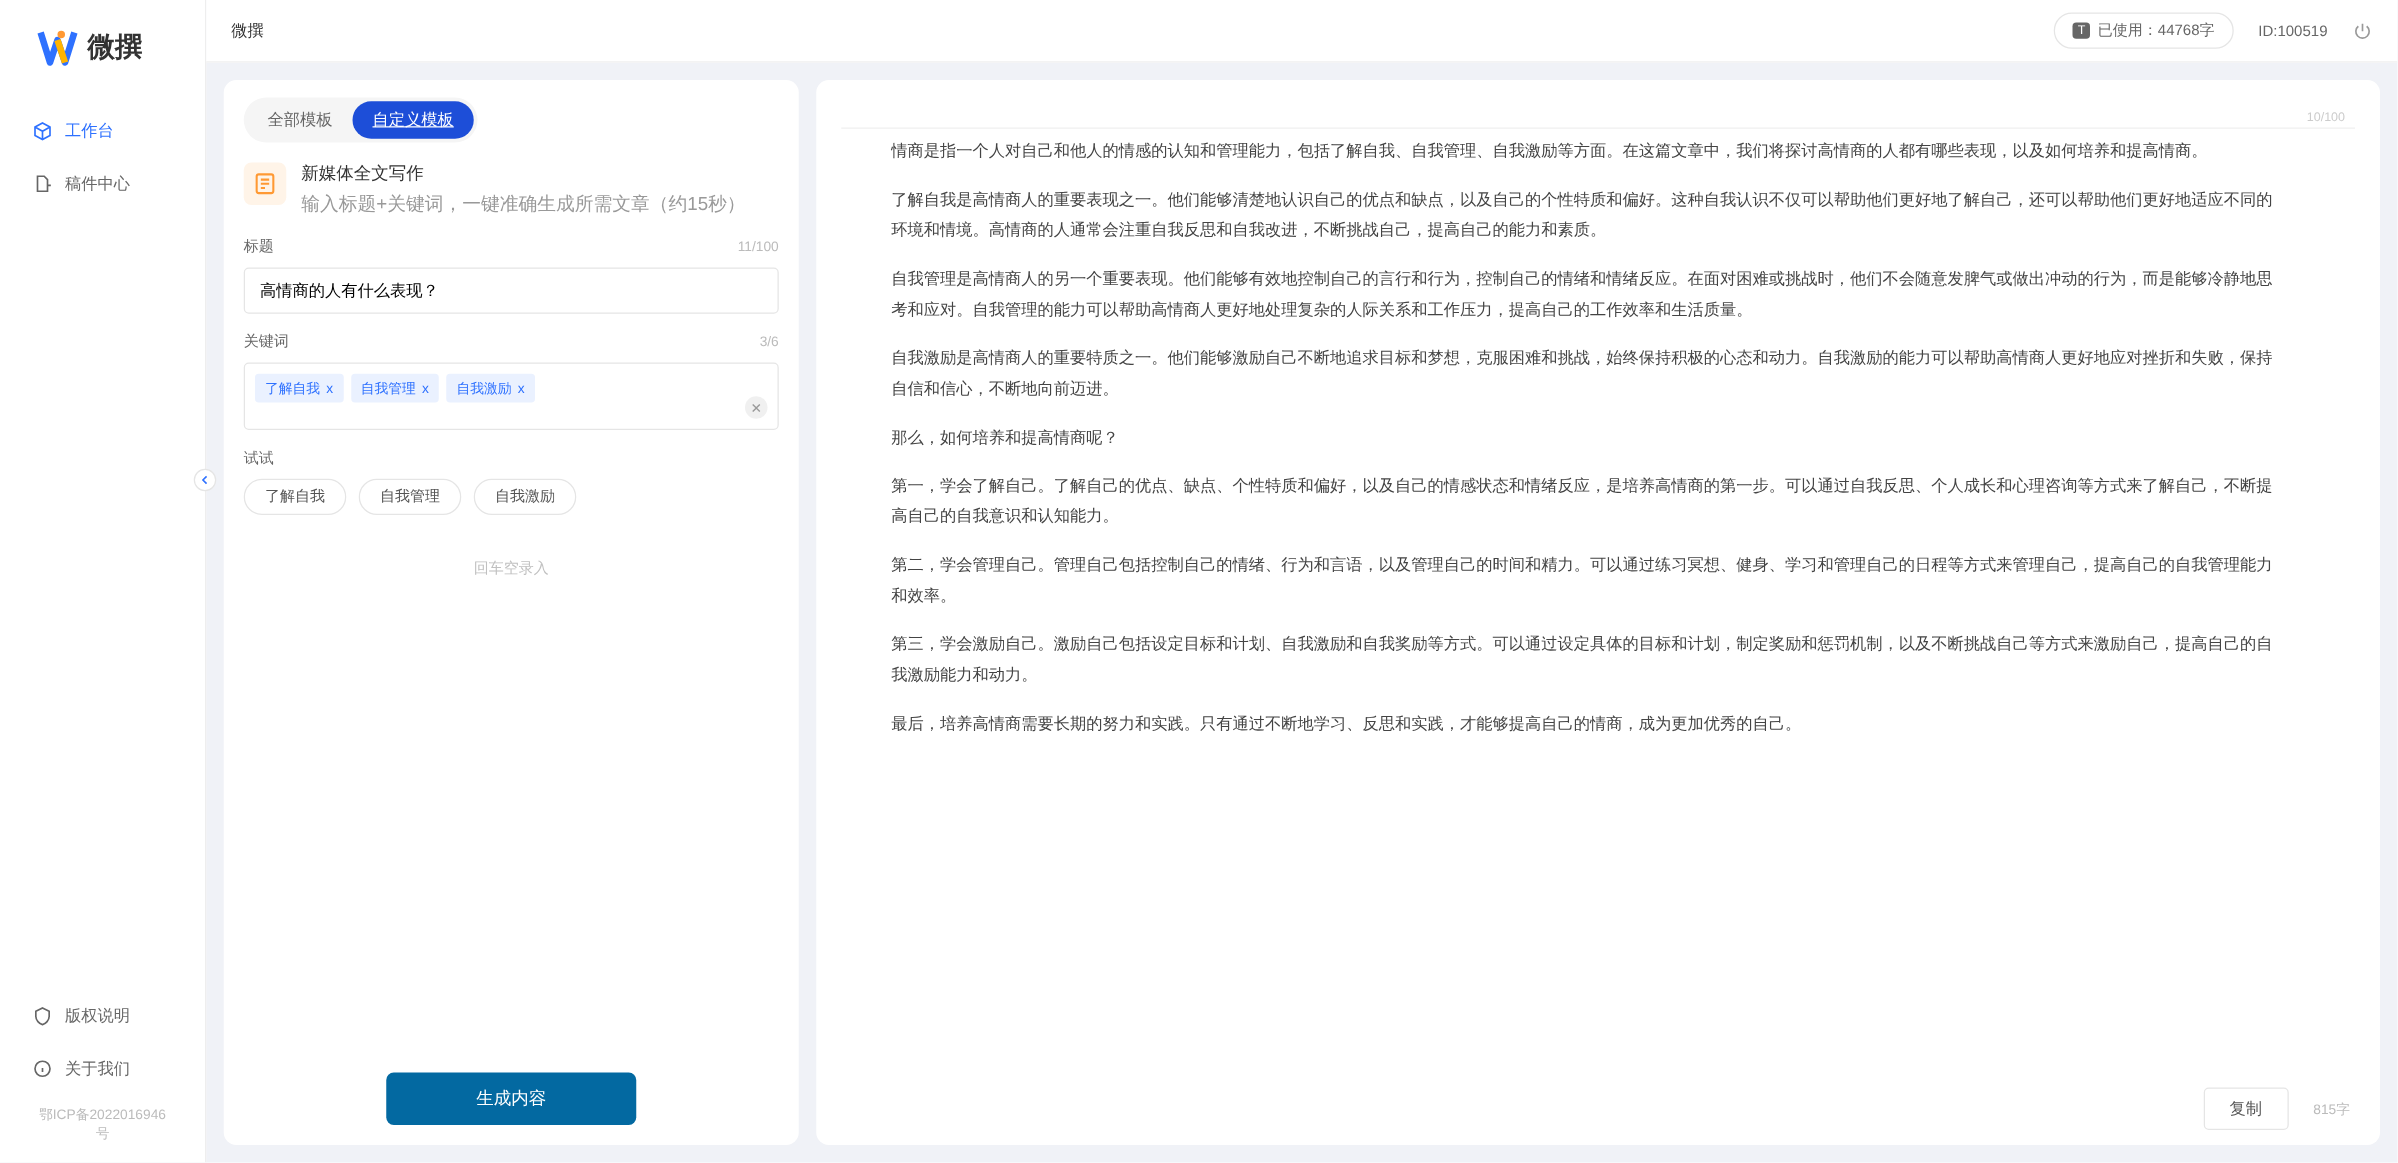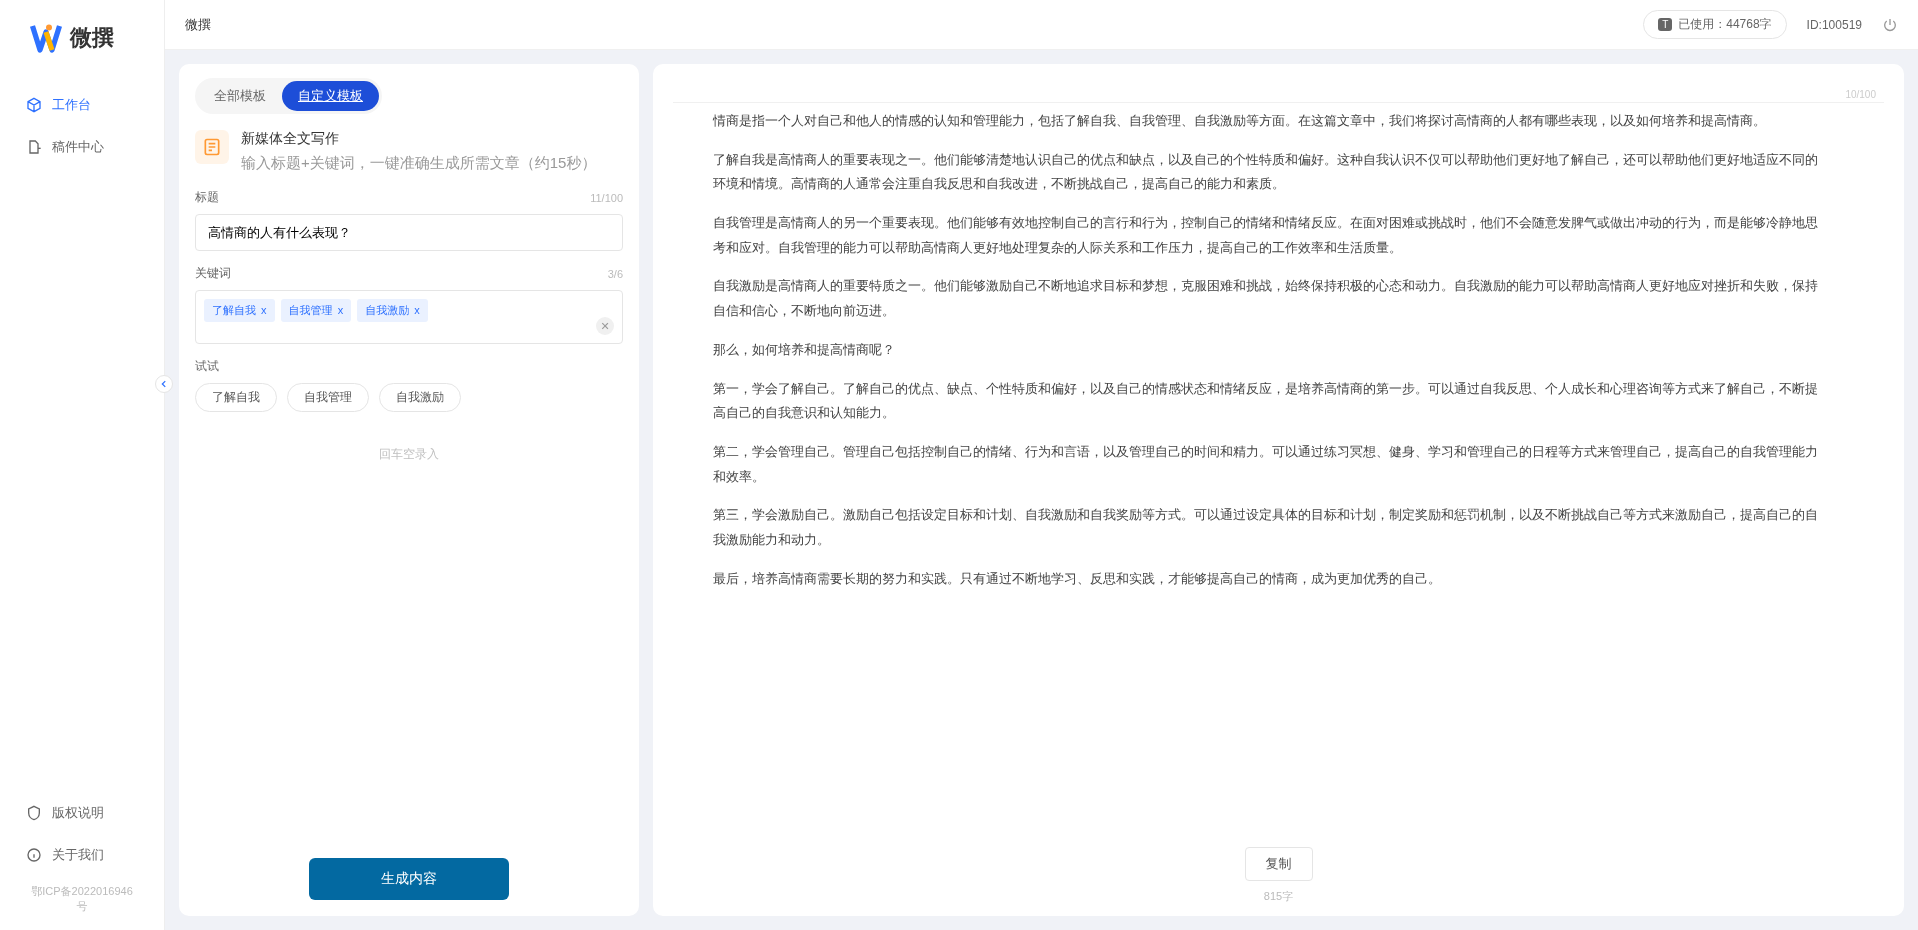--- a/index.html
+++ b/index.html
@@ -58,21 +58,21 @@
 .footer-btn { padding: 16px; display: flex; justify-content: center; }
 .generate-btn { width: 200px; padding: 12px; background: #0369a1; color: #fff; border: none; border-radius: 6px; font-size: 14px; cursor: pointer; }
 
 
 .right-panel { flex: 1; background: #fff; border-radius: 10px; display: flex; flex-direction: column; }
 .article-head { padding: 26px 60px 12px; position: relative; }
 .article-title { font-size: 24px; font-weight: 500; text-align: center; }
 .article-count { position: absolute; right: 28px; bottom: 2px; font-size: 10px; color: #ccc; }
 .article-body { flex: 1; padding: 6px 60px 20px 40px; font-size: 13px; line-height: 1.9; color: #444; overflow: auto; border-top: 1px solid #f0f0f0; margin: 0 20px; }
 .article-body p { margin-bottom: 14px; }
-.article-footer { display: flex; justify-content: flex-end; align-items: center; gap: 8px; padding: 12px 24px; flex-direction: column; }
+.article-footer { display: flex; justify-content: flex-end; align-items: center; gap: 20px; padding: 12px 24px; }
 .copy-btn { border: 1px solid #e5e5e5; background: #fff; padding: 7px 20px; border-radius: 4px; font-size: 13px; cursor: pointer; color: #555; }
 .word-stat { font-size: 11px; color: #bbb; }
 
 svg { display: block; }
 </style>
 </head>
 <body>
 
 <div class="app">
   <aside class="sidebar">

